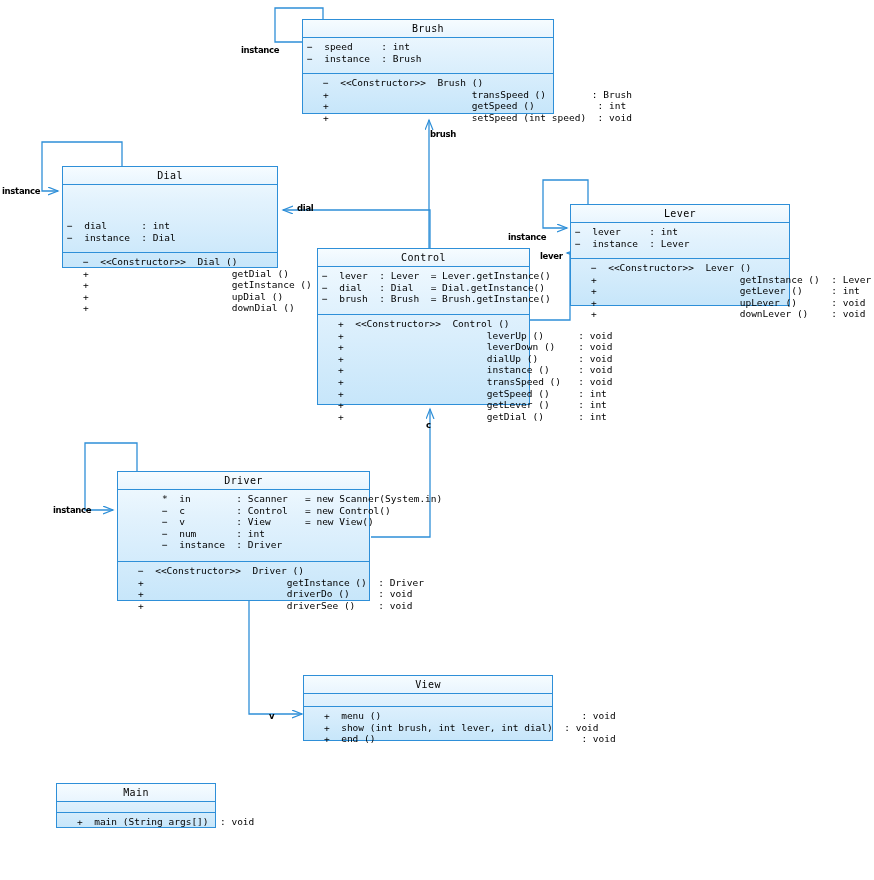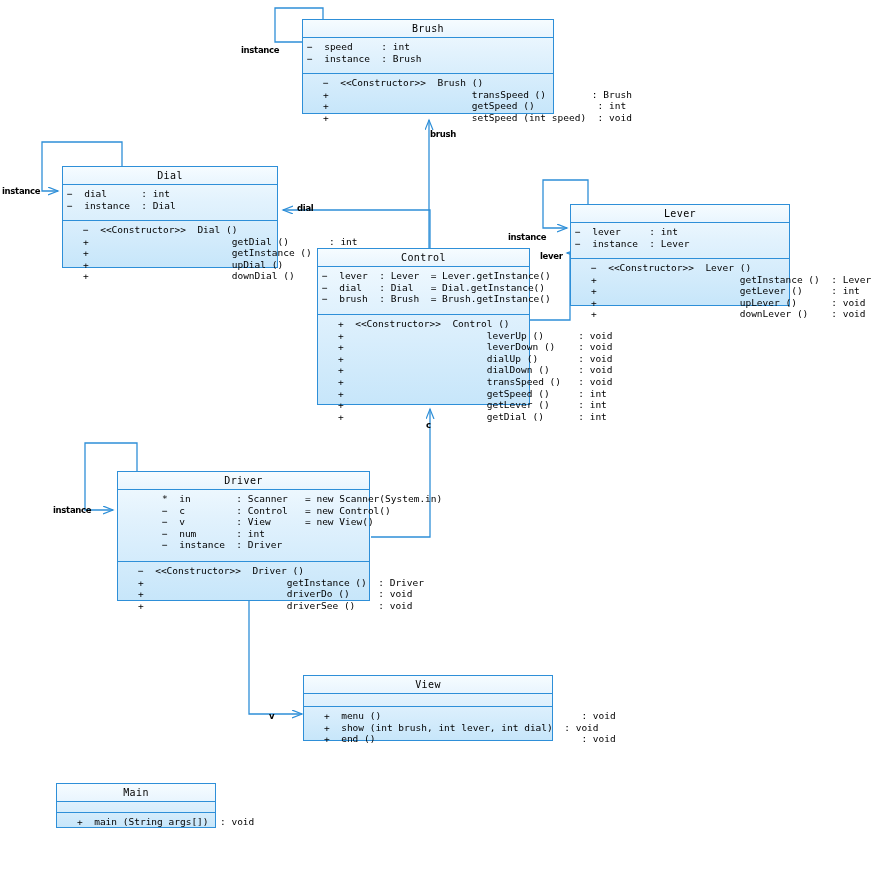--- a/index.html
+++ b/index.html
@@ -94,21 +94,21 @@
     <div class="uml-ops">
       <span class="row">−  &lt;&lt;Constructor&gt;&gt;  Brush ()</span>
       <span class="row">+                         transSpeed ()        : Brush</span>
       <span class="row">+                         getSpeed ()           : int</span>
       <span class="row">+                         setSpeed (int speed)  : void</span>
     </div>
   </div>
 
   <div class="uml-class" style="left:62px;top:166px;width:216px;height:102px;">
     <div class="uml-title">Dial</div>
-    <div class="uml-attrs" style="height:28px;">
+    <div class="uml-attrs" style="height:28px;margin-top:32px;">
       <span class="row">−  dial      : int</span>
       <span class="row">−  instance  : Dial</span>
     </div>
     <div class="uml-ops">
       <span class="row">−  &lt;&lt;Constructor&gt;&gt;  Dial ()</span>
       <span class="row">+                         getDial ()       : int</span>
       <span class="row">+                         getInstance ()   : Dial</span>
       <span class="row">+                         upDial ()        : void</span>
       <span class="row">+                         downDial ()      : void</span>
     </div>
@@ -134,21 +134,21 @@
     <div class="uml-attrs" style="height:40px;text-align:center;">
       <span class="row">−  lever  : Lever  = Lever.getInstance()</span>
       <span class="row">−  dial   : Dial   = Dial.getInstance()</span>
       <span class="row">−  brush  : Brush  = Brush.getInstance()</span>
     </div>
     <div class="uml-ops">
       <span class="row">+  &lt;&lt;Constructor&gt;&gt;  Control ()</span>
       <span class="row">+                         leverUp ()      : void</span>
       <span class="row">+                         leverDown ()    : void</span>
       <span class="row">+                         dialUp ()       : void</span>
-      <span class="row">+                         dialDown ()     : void</span>
+      <span class="row">+                         instance ()     : void</span>
       <span class="row">+                         transSpeed ()   : void</span>
       <span class="row">+                         getSpeed ()     : int</span>
       <span class="row">+                         getLever ()     : int</span>
       <span class="row">+                         getDial ()      : int</span>
     </div>
   </div>
 
   <div class="uml-class" style="left:117px;top:471px;width:253px;height:130px;">
     <div class="uml-title">Driver</div>
     <div class="uml-attrs" style="height:64px;padding-left:44px;">

